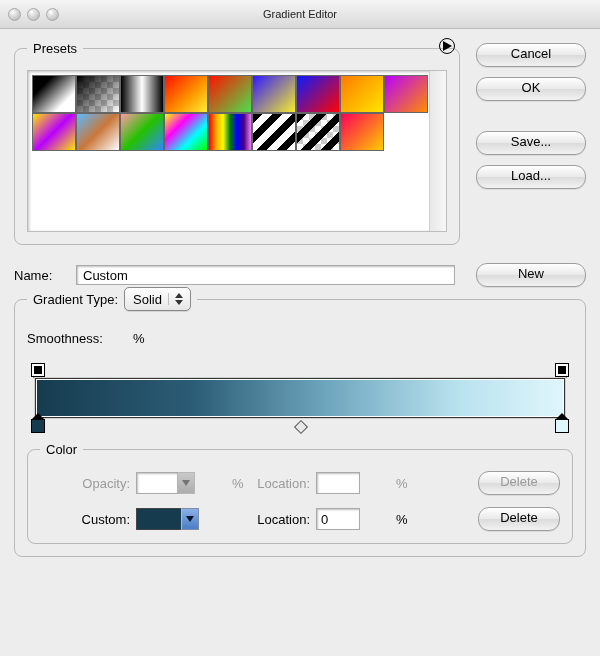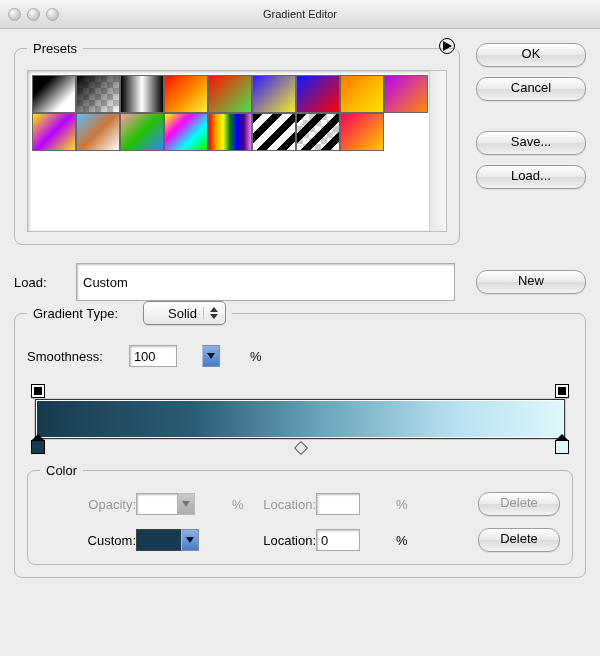--- a/index.html
+++ b/index.html
@@ -152,44 +152,43 @@
   
   .name-row {
     display:flex;
     align-items:center;
     gap:14px;
     margin-top: 18px;
   }
   .name-row label { width:48px; }
   .name-input {
     flex:1;
-    height:38px;
+    height:20px;
     border:1px solid #aaa;
     box-shadow: inset 1px 1px 2px rgba(0,0,0,0.25);
     background:#fff;
     padding:0 6px;
     font: inherit;
     box-sizing: border-box;
   }
   .new-btn-holder{ width:110px; margin-left:7px;}
 
   
   .gt-fieldset { margin-top: 18px; }
   .gt-legend-inner { display:inline-flex; align-items:center; gap:6px; }
   .mac-select {
     display:inline-flex;
     align-items:center;
     height:22px;
     border:1px solid #8a8a8a;
     border-radius:5px;
     background: linear-gradient(#fff,#e6e6e6);
-    padding: 0 4px 0 24px;
+    padding: 0 4px 0 8px;
     gap:6px;
     box-shadow: 0 1px 0 rgba(0,0,0,0.1);
-    margin-left: 19px;
   }
   .stepper-arrows {
     display:flex; flex-direction:column; align-items:center; justify-content:center;
     width:14px;
     border-left:1px solid #bfbfbf;
     padding-left:3px;
     line-height: 0;
   }
   .arr-up { width:0;height:0;border-left:4px solid transparent;border-right:4px solid transparent;border-bottom:5px solid #333; margin-bottom:2px;}
   .arr-dn { width:0;height:0;border-left:4px solid transparent;border-right:4px solid transparent;border-top:5px solid #333;}
@@ -254,21 +253,21 @@
   }
 
   
   .stops-fieldset { margin-top: 10px; }
   .stops-grid {
     display:grid;
     grid-template-columns: 96px 70px 22px 18px 70px 54px 22px 18px 1fr;
     row-gap: 12px;
     align-items: center;
   }
-  .lbl-r { text-align:right; }
+  .lbl-r { text-align:right; padding-right:6px;}
   .disabled { color:#9a9a9a; }
   .pct { padding-left:4px; }
   .del-btn { width:80px; justify-self:end; }
 
   .color-well {
     width:46px; height:22px;
     border:1px solid #444;
     background:#163b4f;
     box-sizing:border-box;
   }
@@ -316,30 +315,30 @@
           <div class="sw g14"></div>
           <div class="sw g15"></div>
           <div class="sw g16"></div>
           <div class="sw g17"></div>
         </div>
         <div class="scrollbar"></div>
       </div>
     </fieldset>
 
     <div class="side-buttons">
+      <div class="mac-btn">Cancel</div>
       <div class="mac-btn">OK</div>
-      <div class="mac-btn">Cancel</div>
       <div style="height:10px"></div>
       <div class="mac-btn">Save...</div>
       <div class="mac-btn">Load...</div>
     </div>
   </div>
 
   <div class="name-row">
-    <label>Load:</label>
+    <label>Name:</label>
     <input class="name-input" value="Custom" style="">
     <div class="new-btn-holder">
       <div class="mac-btn">New</div>
     </div>
   </div>
 
   <fieldset class="mac gt-fieldset">
     <legend>
       <span class="gt-legend-inner">
         <span>Gradient Type:</span>
@@ -349,26 +348,20 @@
             <span class="arr-up"></span>
               <span class="arr-dn"></span>
           </span>
         </span>
       </span>
     </legend>
 
     <div class="gt-body">
       <div class="row-inline">
         <span>Smoothness:</span>
-        <span class="row-inline">
-          <input class="num-input" value="100" style="">
-          <span class="blue-drop">
-              <span class="tri"></span>
-            </span>
-        </span>
         <span class="pct">%</span>
       </div>
 
       <div class="grad-edit">
         <div class="op-stop" style="left:4px;">
             <div class="inner"></div>
           </div>
         <div class="op-stop" style="right:4px;">
             <div class="inner"></div>
           </div>

